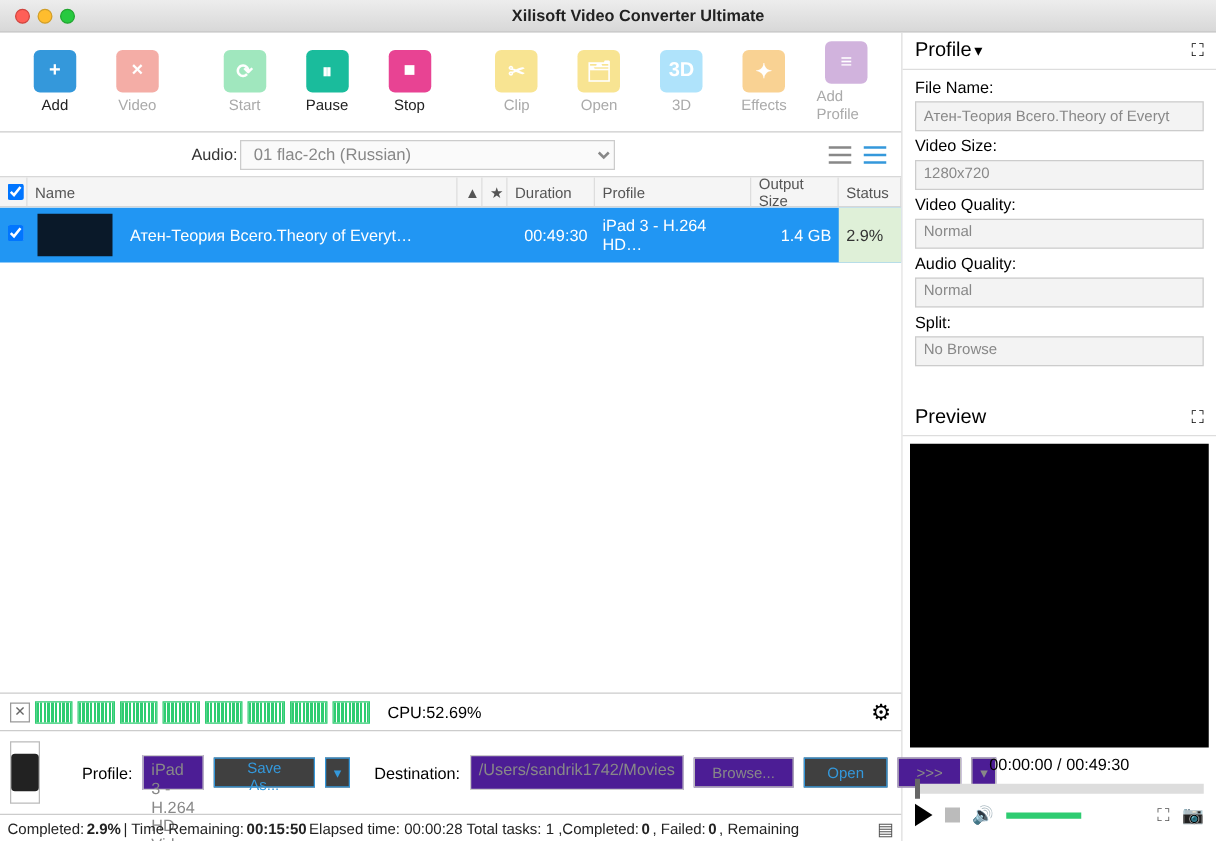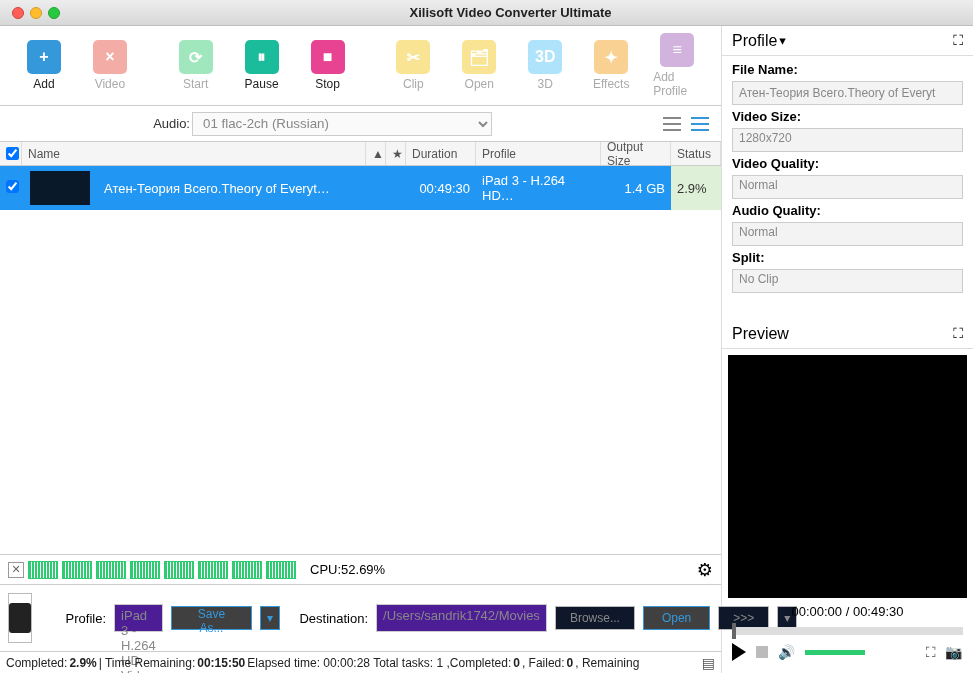--- a/index.html
+++ b/index.html
@@ -54,30 +54,30 @@
 .gear { margin-left: auto; font-size: 18px; }
 
 .profilebox { border-top: 1px solid #ccc; padding: 8px; display: flex; gap: 10px; }
 .devicon { width: 44px; height: 50px; border: 1px solid #bbb; background: #fff; display: flex; align-items: center; justify-content: center; }
 .devicon .ipad { width: 22px; height: 30px; background: #222; border-radius: 3px; }
 .profrows { flex: 1; display: flex; flex-direction: row; gap: 8px; }
 .profrow { display: flex; align-items: center; gap: 8px; }
 .profrow .plbl { width: 80px; text-align: right; font-size: 13px; }
 .profrow .psel { flex: 1; height: 28px; border: 1px solid #ccc; background: #4c1d95; color: #888; padding: 3px 6px; }
 .btn { height: 24px; border: 1px solid #3498db; background: #404040; color: #3498db; padding: 0 18px; font-size: 12px; }
-.btn2 { height: 24px; border: 1px solid #bbb; background: #0f172a; padding: 0 14px; font-size: 12px; color: #888; }
+.btn2 { height: 24px; border: 1px solid #bbb; background: #4c1d95; padding: 0 14px; font-size: 12px; color: #888; }
 
 .statusbar { height: 22px; border-top: 1px solid #ccc; display: flex; align-items: center; padding: 0 6px; font-size: 12px; color: #222; gap: 2px; }
 .statusbar b { font-weight: bold; }
 
 .panel-head { display: flex; align-items: center; height: 30px; padding: 0 10px; border-bottom: 1px solid #ddd; }
 .panel-head h3 { font-size: 16px; font-weight: normal; }
 .panel-head .exp { margin-left: auto; font-size: 14px; }
 .propsec { padding: 6px 10px; display: flex; flex-direction: column; gap: 4px; }
-.propsec label { font-size: 13px; font-weight: bold; }
+.propsec label { font-size: 13px; }
 .propsec .pfield { height: 24px; border: 1px solid #ccc; background: #f3f3f3; color: #888; padding: 2px 6px; font-size: 12px; width: 100%; }
 
 .previewbox { padding: 6px; flex: 1; display: flex; flex-direction: column; }
 .previewvid { flex: 1; background: #000; }
 .timetxt { text-align: center; font-size: 13px; padding: 6px; }
 .slider { height: 8px; background: #ddd; margin: 2px 4px; position: relative; }
 .slider::before { content: ''; position: absolute; left: 0; top: -4px; width: 4px; height: 16px; background: #666; }
 .ctrlbar { display: flex; align-items: center; gap: 10px; padding: 6px 4px; }
 .playbtn { width: 0; height: 0; border-left: 14px solid #000; border-top: 9px solid transparent; border-bottom: 9px solid transparent; }
 .stopbtn { width: 12px; height: 12px; background: #bbb; }
@@ -245,21 +245,21 @@
     <div class="propsec">
       <label>File Name:</label>
       <input class="pfield" value="Атен-Теория Всего.Theory of Everyt" style="">
       <label>Video Size:</label>
       <div class="pfield">1280x720</div>
       <label>Video Quality:</label>
       <div class="pfield">Normal</div>
       <label>Audio Quality:</label>
       <div class="pfield">Normal</div>
       <label>Split:</label>
-      <div class="pfield">No Clip</div>
+      <div class="pfield">No Browse</div>
     </div>
 
     <div style="flex:0 0 20px"></div>
 
     <div class="panel-head">
       <h3>Preview</h3>
       <span class="exp">⛶</span>
     </div>
     <div class="previewbox">
       <div class="previewvid"></div>

